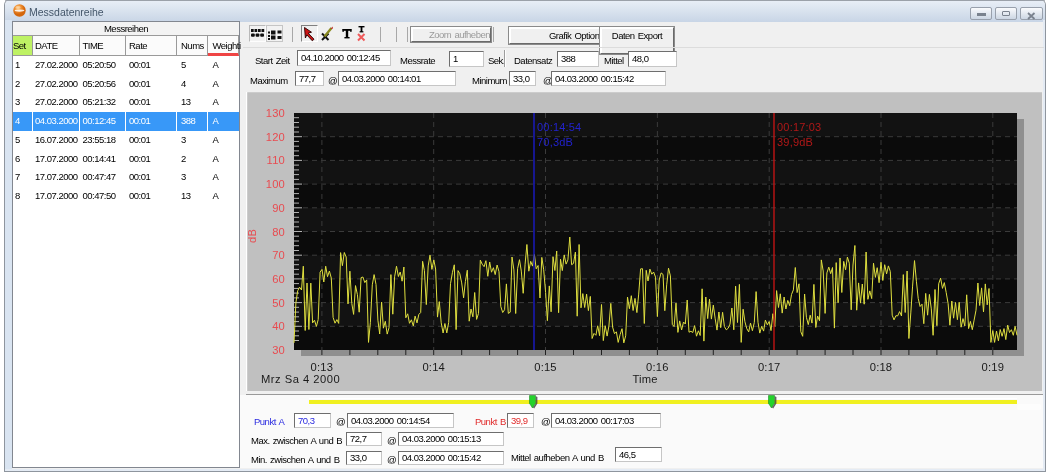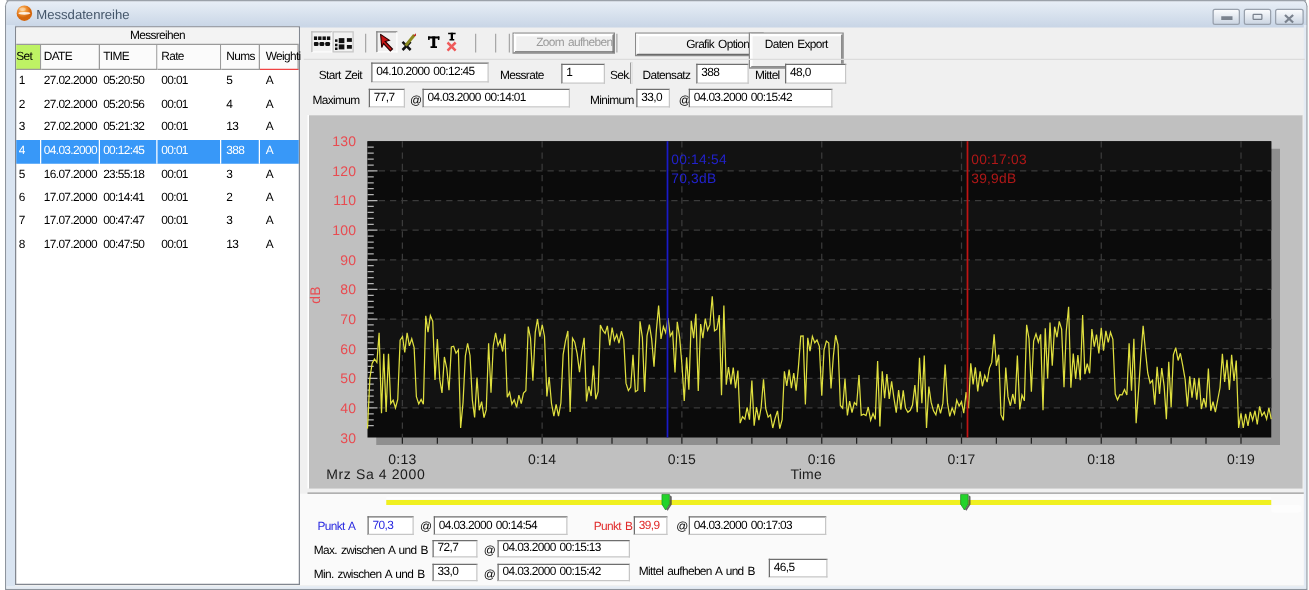--- a/index.html
+++ b/index.html
@@ -47,21 +47,21 @@
   <div style="position:absolute;left:0;top:469px;width:100%;height:2px;background:#e4ebf4"></div>
 </div>
 
 <div style="position:absolute;left:12px;top:21px;width:228px;height:447px;background:#fff;border:1px solid #828790;box-sizing:border-box"></div>
 <div class="ui" style="position:absolute;left:13px;top:22px;width:226px;height:14px;background:#f3f3f3;border-bottom:1px solid #9a9a9a;text-align:center;line-height:14px;color:#000;box-sizing:border-box">Messreihen</div>
 <div class="ui" style="position:absolute;left:13px;top:36px;width:20px;height:20px;box-sizing:border-box;background:#bef264;border-right:1px solid #9a9a9a;border-bottom:1px solid #9a9a9a;padding-left:0;line-height:19px;color:#000">Set</div>
 <div class="ui" style="position:absolute;left:33px;top:36px;width:46.5px;height:20px;box-sizing:border-box;background:#fbfbfb;border-right:1px solid #9a9a9a;border-bottom:1px solid #9a9a9a;padding-left:2px;line-height:19px;color:#000">DATE</div>
 <div class="ui" style="position:absolute;left:79.5px;top:36px;width:46.0px;height:20px;box-sizing:border-box;background:#fbfbfb;border-right:1px solid #9a9a9a;border-bottom:1px solid #9a9a9a;padding-left:3px;line-height:19px;color:#000">TIME</div>
 <div class="ui" style="position:absolute;left:125.5px;top:36px;width:51.5px;height:20px;box-sizing:border-box;background:#fbfbfb;border-right:1px solid #9a9a9a;border-bottom:1px solid #9a9a9a;padding-left:3.5px;line-height:19px;color:#000">Rate</div>
 <div class="ui" style="position:absolute;left:177px;top:36px;width:31px;height:20px;box-sizing:border-box;background:#fbfbfb;border-right:1px solid #9a9a9a;border-bottom:1px solid #9a9a9a;padding-left:4px;line-height:19px;color:#000">Nums</div>
-<div class="ui" style="position:absolute;left:208px;top:36px;width:31px;height:20px;box-sizing:border-box;background:#fbfbfb;border-right:1px solid #9a9a9a;border-bottom:1px solid #ef4444;padding-left:4.5px;line-height:19px;color:#000">Weighti</div>
+<div class="ui" style="position:absolute;left:208px;top:36px;width:31px;height:20px;box-sizing:border-box;background:#fbfbfb;border-right:1px solid #9a9a9a;border-bottom:3px solid #ef4444;padding-left:4.5px;line-height:19px;color:#000">Weighti</div>
 <div style="position:absolute;left:13px;top:56.0px;width:226px;height:18.7px;color:#000;" class="ui">
     <div style="position:absolute;left:0px;top:0;width:20px;height:18.7px;box-sizing:border-box;padding-left:2px;line-height:18.7px">1</div>
     <div style="position:absolute;left:20px;top:0;width:46.5px;height:18.7px;box-sizing:border-box;padding-left:2px;line-height:18.7px">27.02.2000</div>
     <div style="position:absolute;left:66.5px;top:0;width:46.0px;height:18.7px;box-sizing:border-box;padding-left:3px;line-height:18.7px">05:20:50</div>
     <div style="position:absolute;left:112.5px;top:0;width:51.5px;height:18.7px;box-sizing:border-box;padding-left:3.5px;line-height:18.7px">00:01</div>
     <div style="position:absolute;left:164px;top:0;width:31px;height:18.7px;box-sizing:border-box;padding-left:4px;line-height:18.7px">5</div>
     <div style="position:absolute;left:195px;top:0;width:31px;height:18.7px;box-sizing:border-box;padding-left:4.5px;line-height:18.7px">A</div>
   </div>
 <div style="position:absolute;left:13px;top:74.7px;width:226px;height:18.7px;color:#000;" class="ui">
     <div style="position:absolute;left:0px;top:0;width:20px;height:18.7px;box-sizing:border-box;padding-left:2px;line-height:18.7px">2</div>

